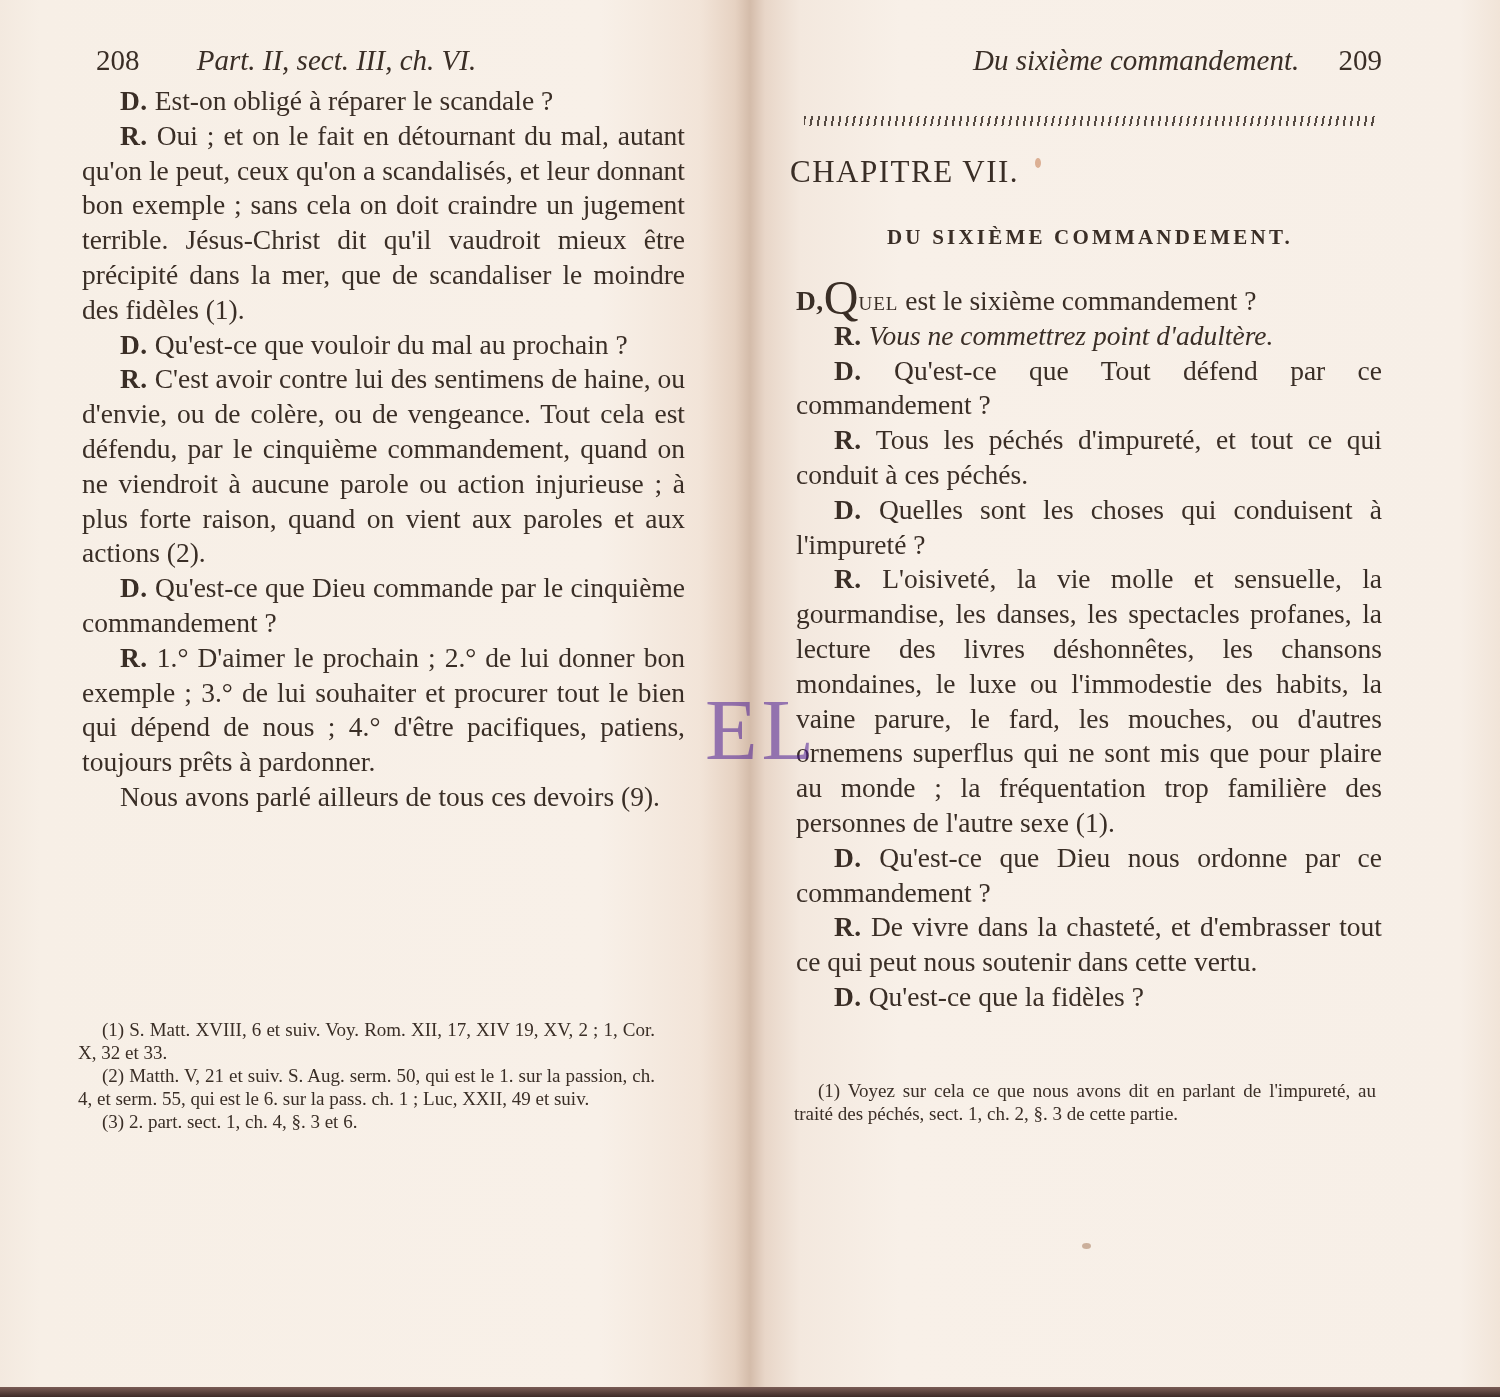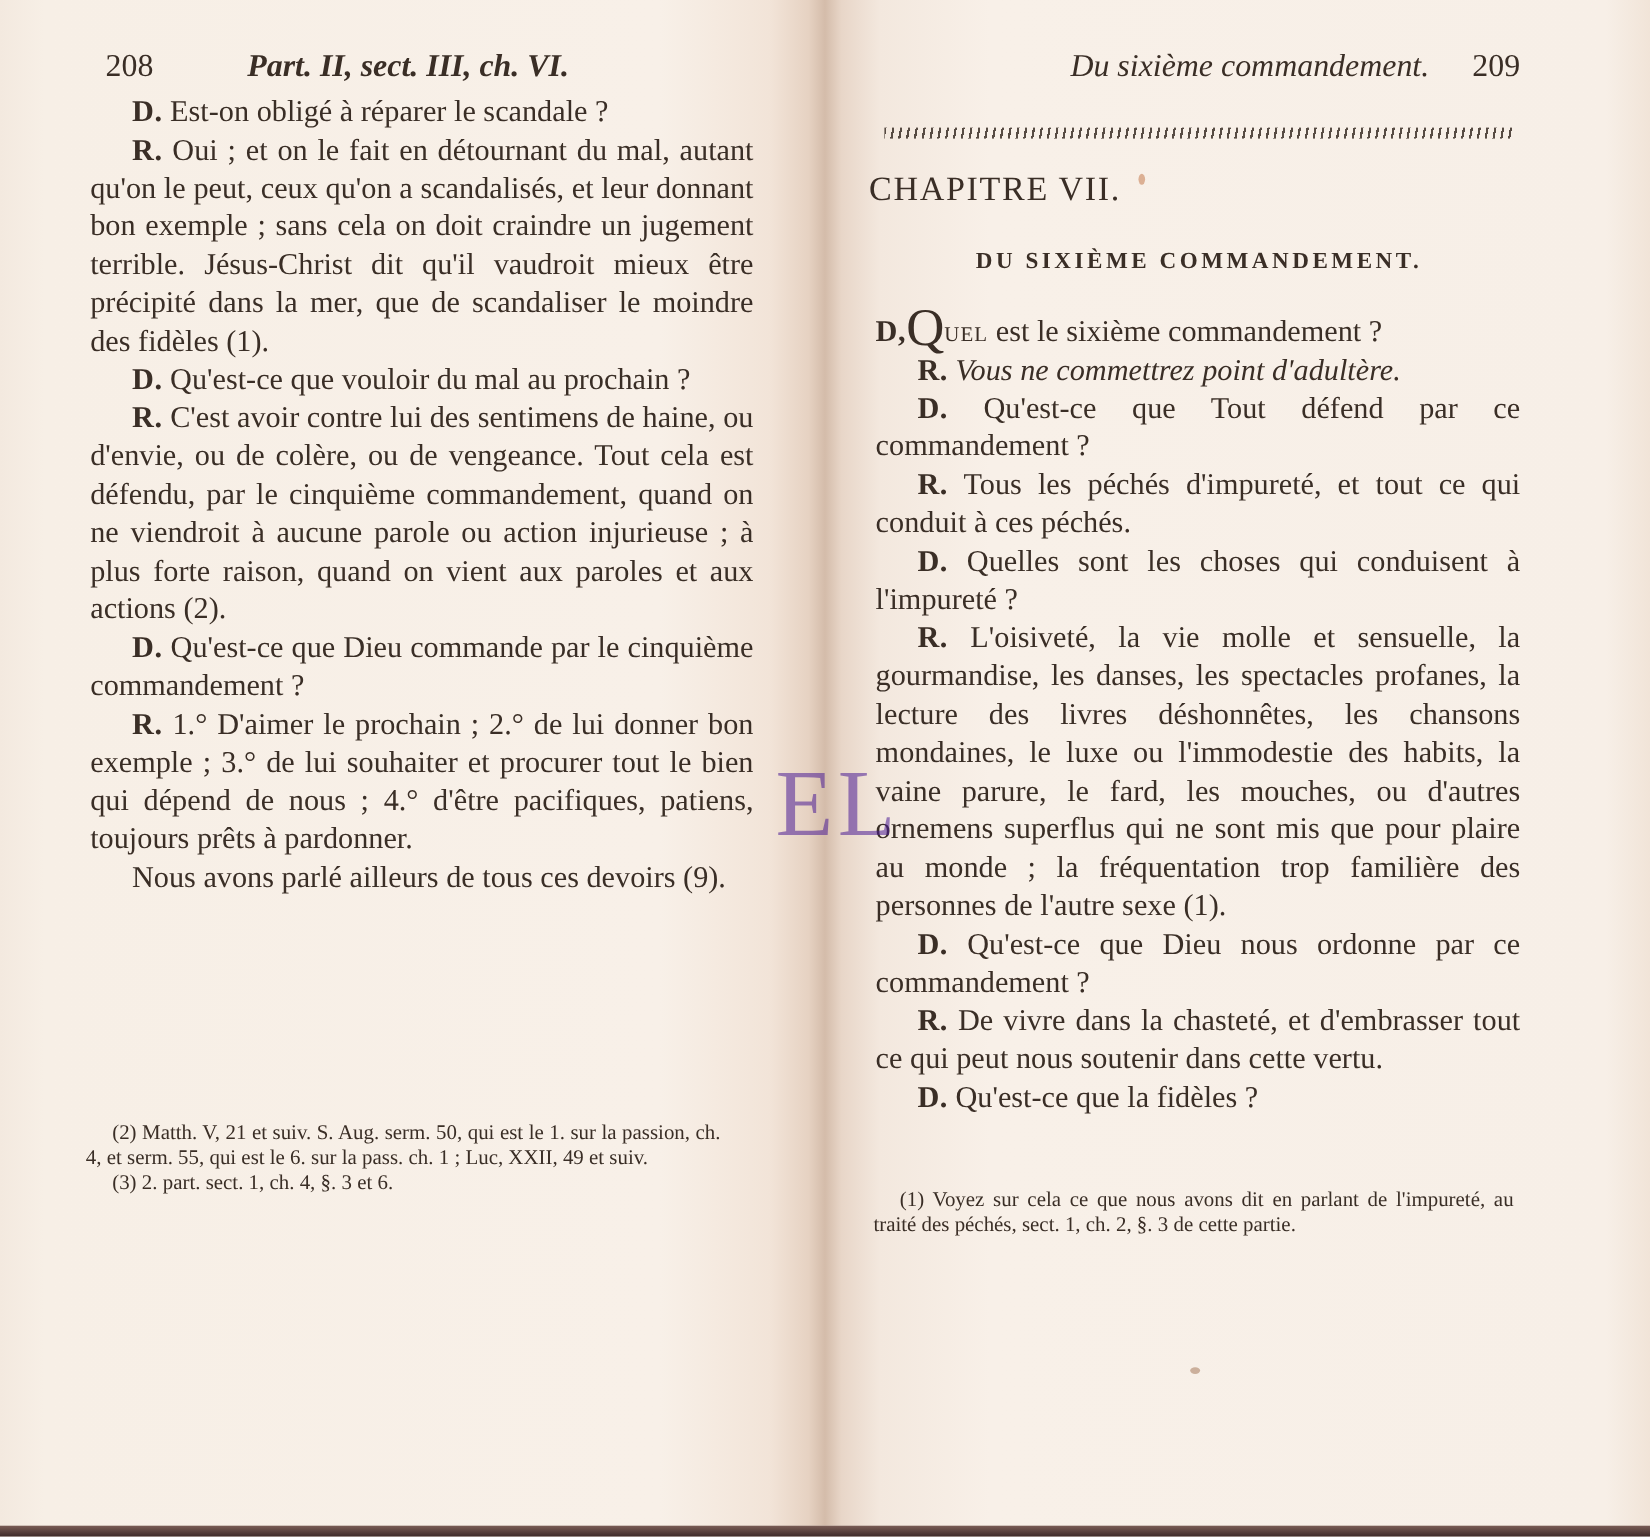--- a/index.html
+++ b/index.html
@@ -24,21 +24,21 @@
   .page-right { left: 790px; width: 600px; }
 
   .running-head {
     position: absolute; top: 42px; height: 36px; font-size: 29px; line-height: 36px;
     white-space: nowrap;
   }
   .page-left .running-head { left: 26px; }
   .page-right .running-head { right: 8px; }
   .folio { font-style: normal; }
   .rh-title { font-style: italic; }
-  .page-left .rh-title { margin-left: 78px; font-weight: bold; }
+  .page-left .rh-title { margin-left: 50px; }
   .page-right .rh-title { margin-right: 32px; }
 
   .body-text {
     position: absolute; left: 0; right: 0;
     font-size: 27.5px; line-height: 34.8px;
     text-align: justify;
   }
   .page-left .body-text { top: 84px; left: 12px; right: 0; }
   .page-right .body-text { top: 284px; left: 6px; right: 8px; }
 
@@ -92,20 +92,21 @@
   <div class="body-text">
     <p class="para indent"><span class="lead">D.</span><span> Est-on obligé à réparer le scandale ?</span></p>
     <p class="para indent"><span class="lead">R.</span><span> Oui ; et on le fait en détournant du mal, autant qu'on le peut, ceux qu'on a scandalisés, et leur donnant bon exemple ; sans cela on doit craindre un jugement terrible. Jésus-Christ dit qu'il vaudroit mieux être précipité dans la mer, que de scandaliser le moindre des fidèles (1).</span></p>
     <p class="para indent"><span class="lead">D.</span><span> Qu'est-ce que vouloir du mal au prochain ?</span></p>
     <p class="para indent"><span class="lead">R.</span><span> C'est avoir contre lui des sentimens de haine, ou d'envie, ou de colère, ou de vengeance. Tout cela est défendu, par le cinquième commandement, quand on ne viendroit à aucune parole ou action injurieuse ; à plus forte raison, quand on vient aux paroles et aux actions (2).</span></p>
     <p class="para indent"><span class="lead">D.</span><span> Qu'est-ce que Dieu commande par le cinquième commandement ?</span></p>
     <p class="para indent"><span class="lead">R.</span><span> 1.° D'aimer le prochain ; 2.° de lui donner bon exemple ; 3.° de lui souhaiter et procurer tout le bien qui dépend de nous ; 4.° d'être pacifiques, patiens, toujours prêts à pardonner.</span></p>
     <p class="para indent"><span>Nous avons parlé ailleurs de tous ces devoirs (9).</span></p>
   </div>
   <div class="footnotes">
+    <p class="fn indent">(1) S. Matt. XVIII, 6 et suiv. Voy. Rom. XII, 17, XIV 19, XV, 2 ; 1, Cor. X, 32 et 33.</p>
     <p class="fn indent">(2) Matth. V, 21 et suiv. S. Aug. serm. 50, qui est le 1. sur la passion, ch. 4, et serm. 55, qui est le 6. sur la pass. ch. 1 ; Luc, XXII, 49 et suiv.</p>
     <p class="fn indent">(3) 2. part. sect. 1, ch. 4, §. 3 et 6.</p>
   </div>
 </div>
 
 <div class="page page-right">
   <div class="running-head">
     <span class="rh-title">Du sixième commandement.</span>
     <span class="folio">209</span>
   </div>

